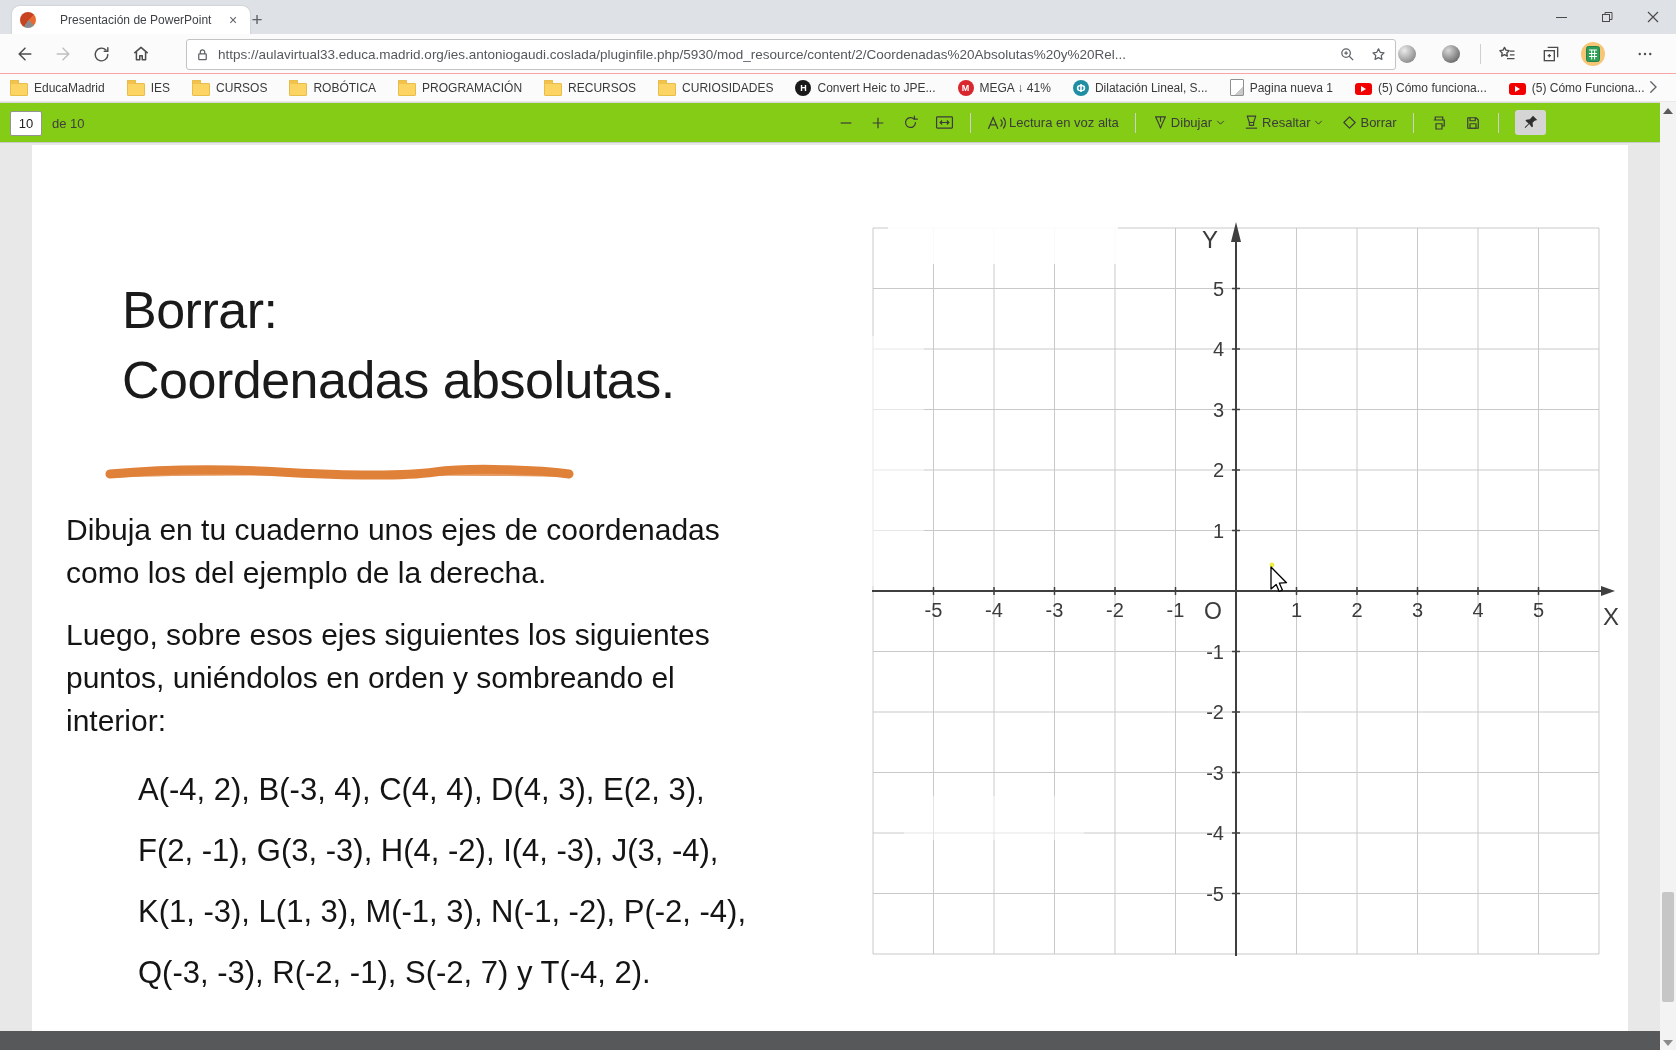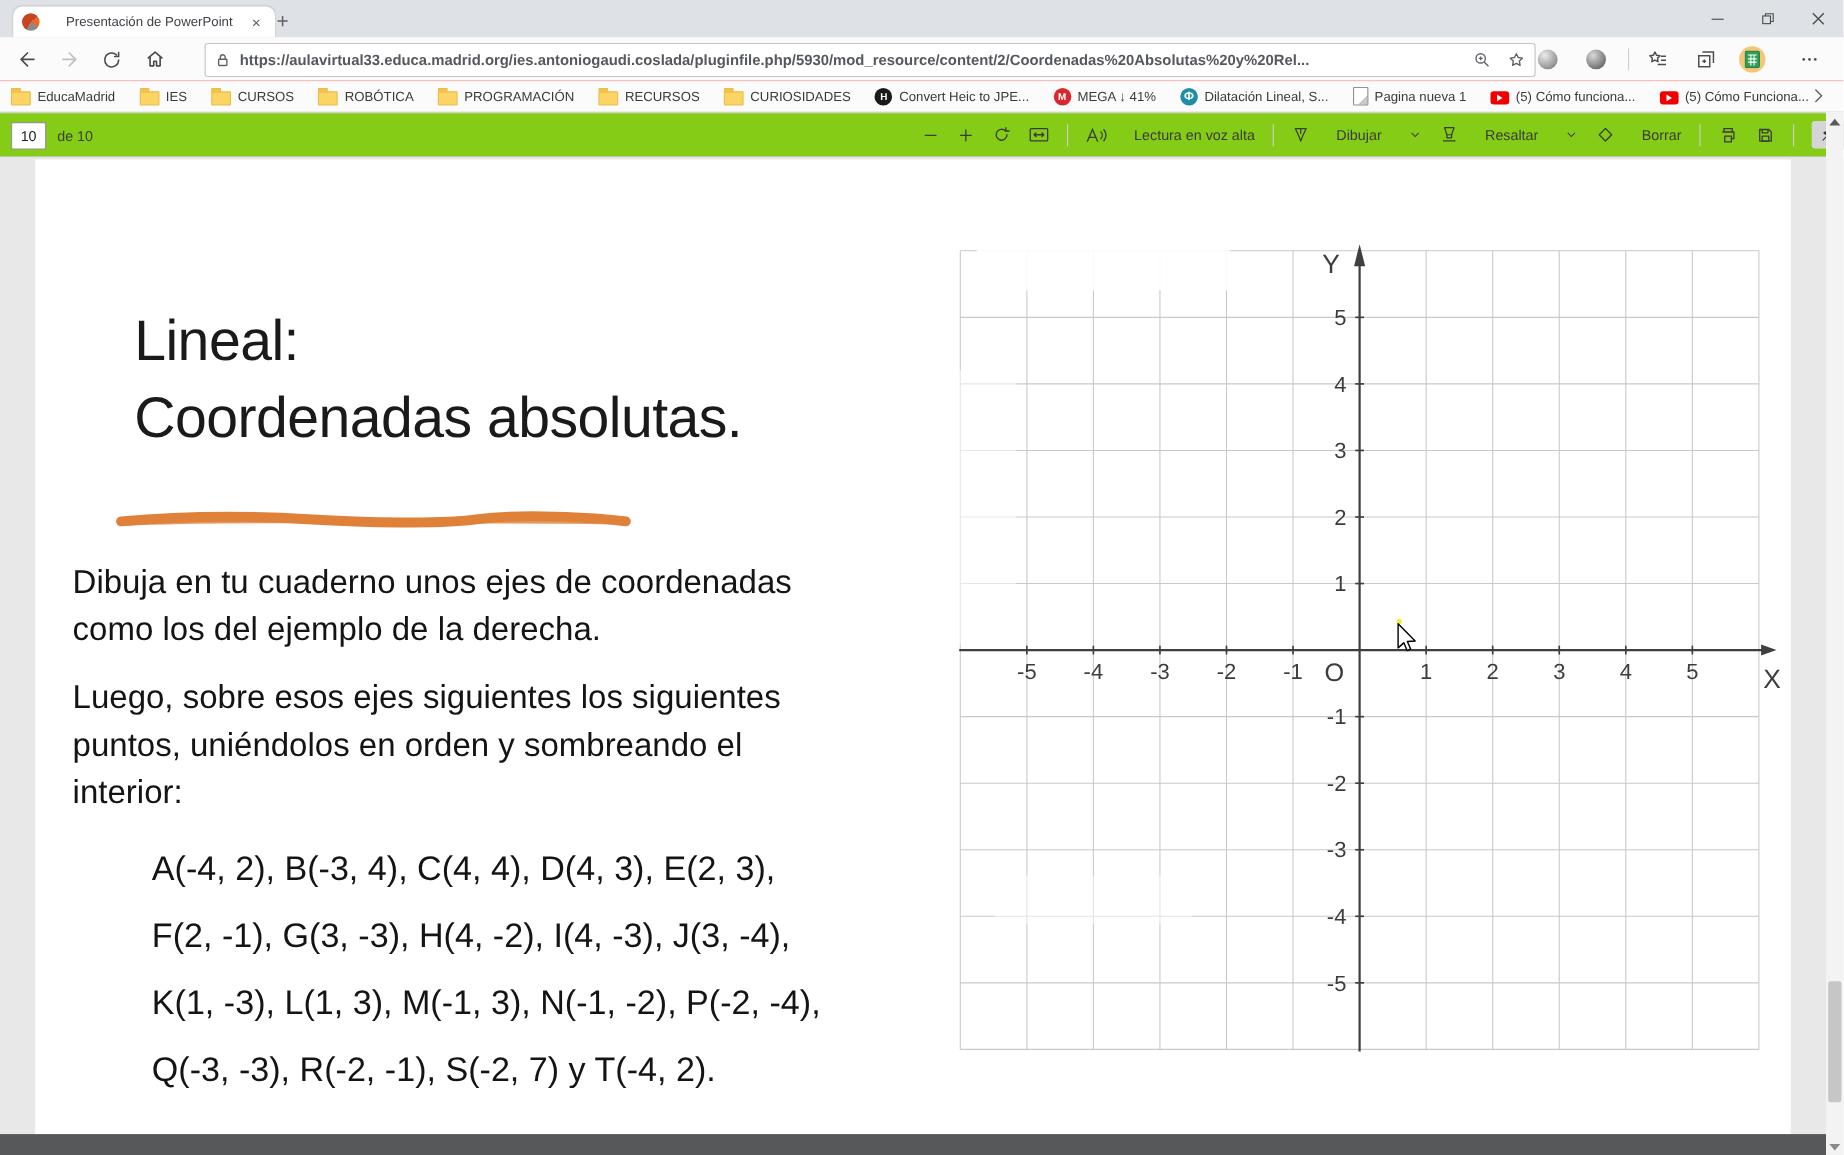--- a/index.html
+++ b/index.html
@@ -17,21 +17,21 @@
   .tab-close{flex:none;width:18px;height:18px;border-radius:3px;color:#5f6368;
        font-size:14px;line-height:18px;text-align:center;}
   .newtab-btn{position:absolute;left:244px;top:7px;width:26px;height:26px;color:#5f6368;
        font-size:19px;line-height:25px;text-align:center;border-radius:4px;}
   .wctrl{position:absolute;top:0;width:46px;height:34px;display:flex;align-items:center;
        justify-content:center;color:#4a4a4a;}
   .wc-min{left:1538px;} .wc-rst{left:1584px;} .wc-cls{left:1630px;}
   .min-glyph{width:11px;border-top:1px solid #4a4a4a;display:inline-block;}
   
   .navbar{position:absolute;left:0;top:34px;width:1676px;height:39px;background:#fbfbfc;
-       border-bottom:1px solid #fca5a5;font-weight:bold;}
+       border-bottom:6px solid #fca5a5;}
   .nav-ic{position:absolute;top:7px;width:26px;height:26px;display:flex;align-items:center;
        justify-content:center;border-radius:4px;color:#4c4c4c;}
   .addr{position:absolute;left:186px;top:5px;width:1192px;height:29px;background:#fff;
        border:1px solid #c3c3c3;border-radius:3px;display:flex;align-items:center;padding:0 8px;}
   .url{margin-left:8px;font-size:13.5px;color:#55585c;white-space:nowrap;overflow:hidden;
        max-width:1040px;}
   .addr-right{margin-left:auto;display:flex;align-items:center;gap:14px;color:#5f6368;}
   .sphere-icon{width:18px;height:18px;border-radius:50%;
        background:radial-gradient(circle at 35% 30%,#ececec,#9a9a9a 65%,#6d6d6d);}
   .sphere-icon.dark{background:radial-gradient(circle at 35% 30%,#d8d8d8,#7c7c7c 65%,#565656);}
@@ -62,21 +62,21 @@
        border-top:3px solid transparent;border-bottom:3px solid transparent;}
   
   .pdfbar{position:absolute;left:0;top:102px;width:1660px;height:41px;background:#84cc16;
        border-top:1px solid #dadada;border-bottom:1px solid #c9c9c9;box-sizing:border-box;}
   .page-box{position:absolute;left:10px;top:8px;width:30px;height:23px;background:#fff;
        border:1px solid #949494;border-radius:2px;font-size:13px;text-align:center;color:#222;
        font-family:"Liberation Sans",sans-serif;padding:0;}
   .page-total{position:absolute;left:52px;top:13px;font-size:13px;color:#3f3f3f;}
   .pt-group{position:absolute;left:838px;top:0;height:39px;display:flex;align-items:center;
        gap:16px;color:#3b3b3b;font-size:13px;}
-  .pt-btn{display:flex;align-items:center;gap:24px;white-space:nowrap;justify-content:center;}
+  .pt-btn{display:flex;align-items:center;gap:2px;white-space:nowrap;justify-content:center;}
   .pin-btn{background:#d5d5d6;border-radius:3px;padding:4px 7px;display:flex;align-items:center;}
   
   .content{position:absolute;left:0;top:143px;width:1676px;height:907px;background:#e8e8e8;}
   .slide{position:absolute;left:32px;top:2px;width:1596px;height:886px;background:#fff;
        overflow:hidden;}
   .darkbar{position:absolute;left:0;top:888px;width:1660px;height:19px;background:#57585a;}
   .vscroll{position:absolute;left:1660px;top:-41px;width:16px;height:948px;background:#f3f3f3;}
   .vs-up{position:absolute;left:3px;top:6px;width:0;height:0;border-left:5px solid transparent;
        border-right:5px solid transparent;border-bottom:6px solid #5a5a5a;}
   .vs-dn{position:absolute;left:3px;bottom:4px;width:0;height:0;border-left:5px solid transparent;
@@ -341,21 +341,21 @@
         <svg class="icon" width="17" height="17" viewBox="0 0 24 24" fill="#2f2f2f">
             <path d="M15.5 2.5l6 6-3.6 1-3 3 .6 5-1.7 1.1-3.6-4.4-5.4 5.5-1-1 5.5-5.4L4.9 9.7 6 8l5-.6 3-3z"></path>
           </svg>
         </span>
     </div>
   </div>
 
   <div class="content">
     <div class="slide">
       <div class="sl-title">
-        <div>Lineal:</div>
+        <div>Borrar:</div>
         <div>Coordenadas absolutas.</div>
       </div>
       <svg class="underline-svg" width="470" height="20" viewBox="0 0 470 20">
         <path d="M5 11 C 60 6, 125 6, 175 9 S 295 14, 330 9 S 435 7, 464 11" fill="none" stroke="#e0813a" stroke-width="9" stroke-linecap="round"></path>
         <path d="M8 13 C 90 9, 180 11, 250 11 S 400 10, 460 12" fill="none" stroke="#e0813a" stroke-width="4" stroke-linecap="round" opacity=".8"></path>
       </svg>
       <div class="sl-para sl-p1">
           <div>Dibuja en tu cuaderno unos ejes de coordenadas</div>
           <div>como los del ejemplo de la derecha.</div>
         </div>

